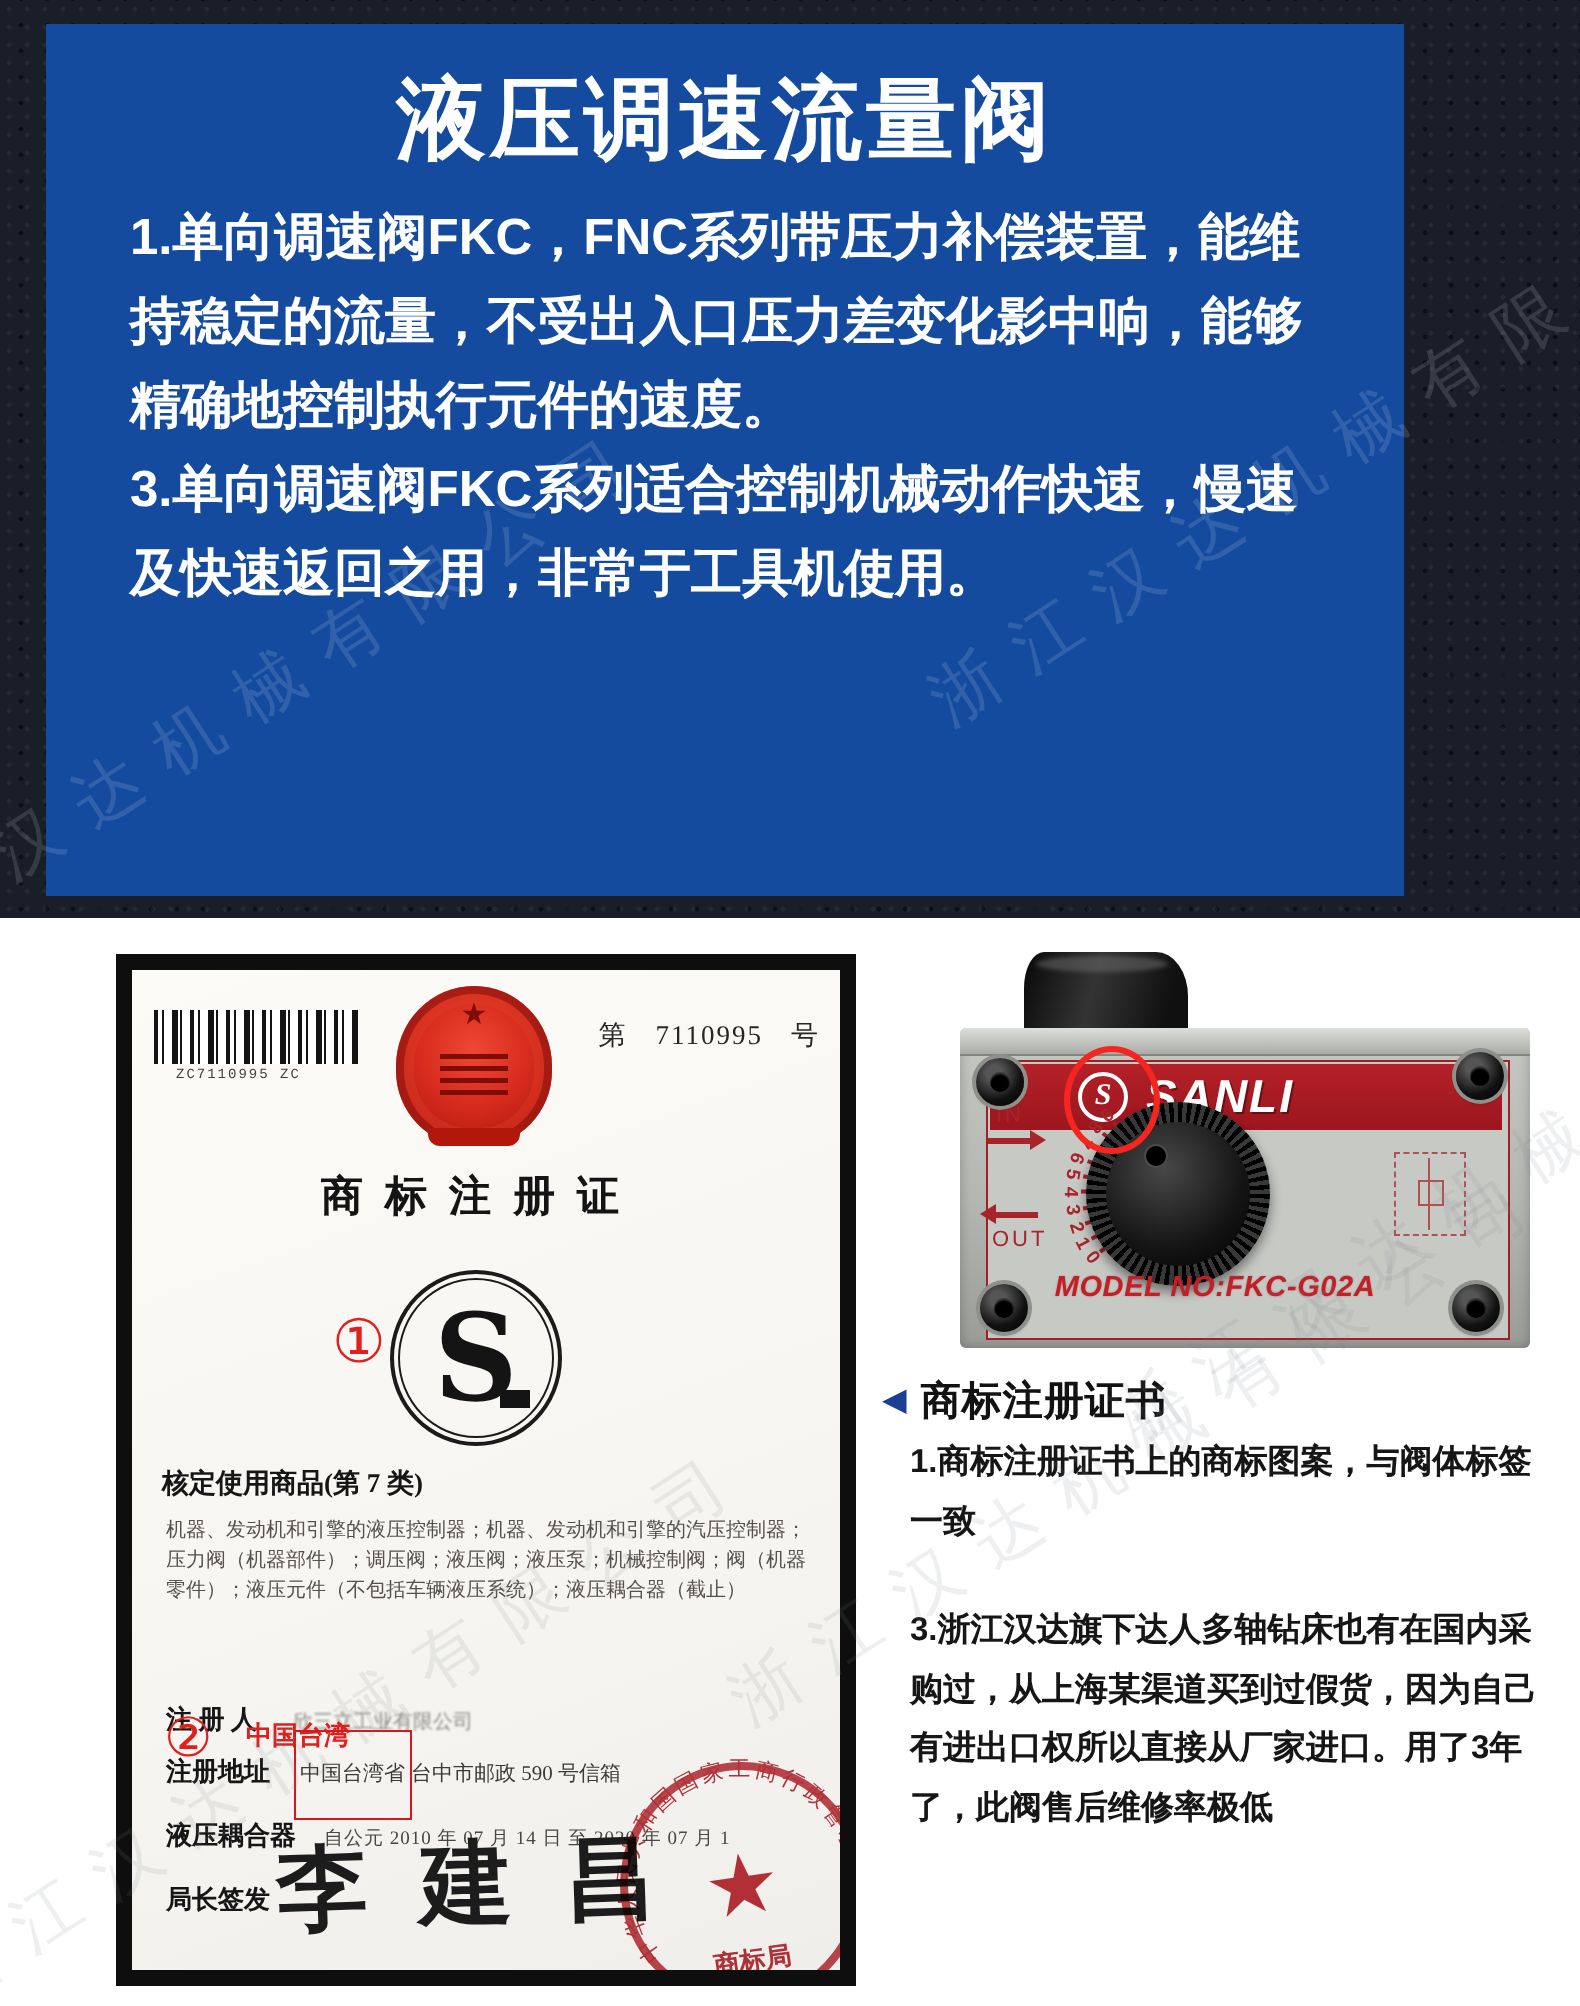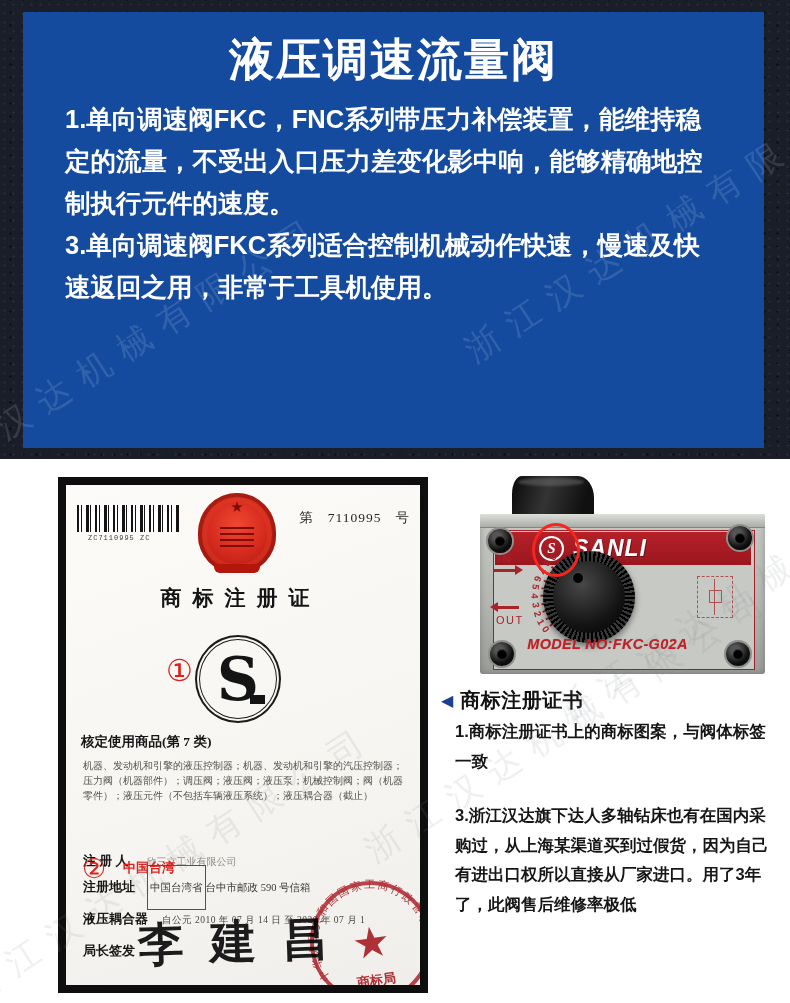--- a/index.html
+++ b/index.html
@@ -4,21 +4,21 @@
 <style>
   html,body{margin:0;padding:0;background:#1b1f29;}
   #page{position:relative;width:790px;height:1003px;overflow:hidden;background:#ffffff;
         font-family:"Liberation Sans",sans-serif;}
   
   .dark-zone{position:absolute;left:0;top:0;width:790px;height:459px;background:#1a1e28;
     background-image:radial-gradient(rgba(255,255,255,.05) 1px,transparent 1.4px),
                      radial-gradient(rgba(0,0,0,.5) 1px,transparent 1.4px);
     background-size:9px 9px,13px 13px;background-position:0 0,4px 6px;}
   
-  .blue-panel{position:absolute;left:23px;top:12px;width:741px;height:436px;background:#144b9e;}
+  .blue-panel{position:absolute;left:23px;top:12px;width:679px;height:436px;background:#144b9e;}
   .page-title{margin:0;padding-top:20px;text-align:center;color:#fff;font-size:45px;
     font-weight:700;letter-spacing:2px;line-height:56px;}
   .desc{margin:10px 39px 0 42px;color:#fff;font-size:25.5px;font-weight:700;line-height:42px;
     text-align:left;}
   .desc p{margin:0;}
   
   .wm{position:absolute;white-space:nowrap;font-size:34px;letter-spacing:14px;font-weight:500;
       transform:rotate(-33deg);pointer-events:none;z-index:40;}
   .wm-light{color:rgba(225,233,246,0.14);}
   .wm-gray{color:rgba(125,130,142,0.13);}

